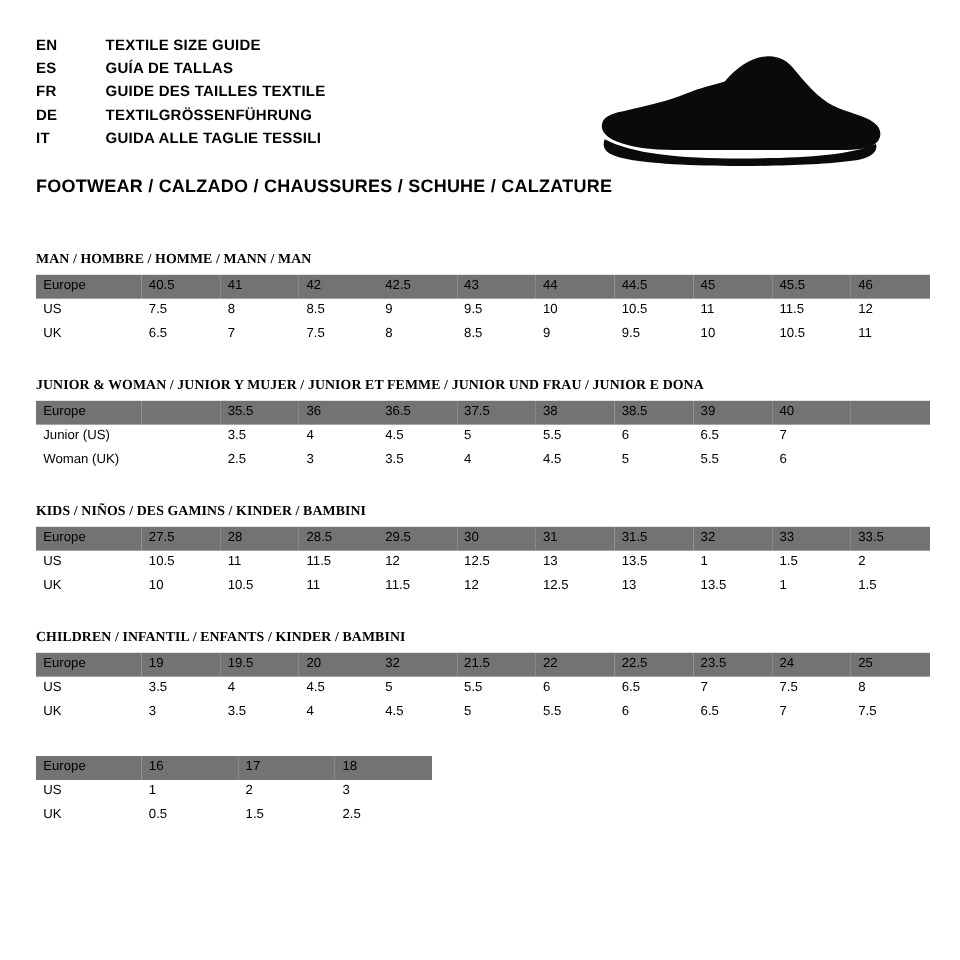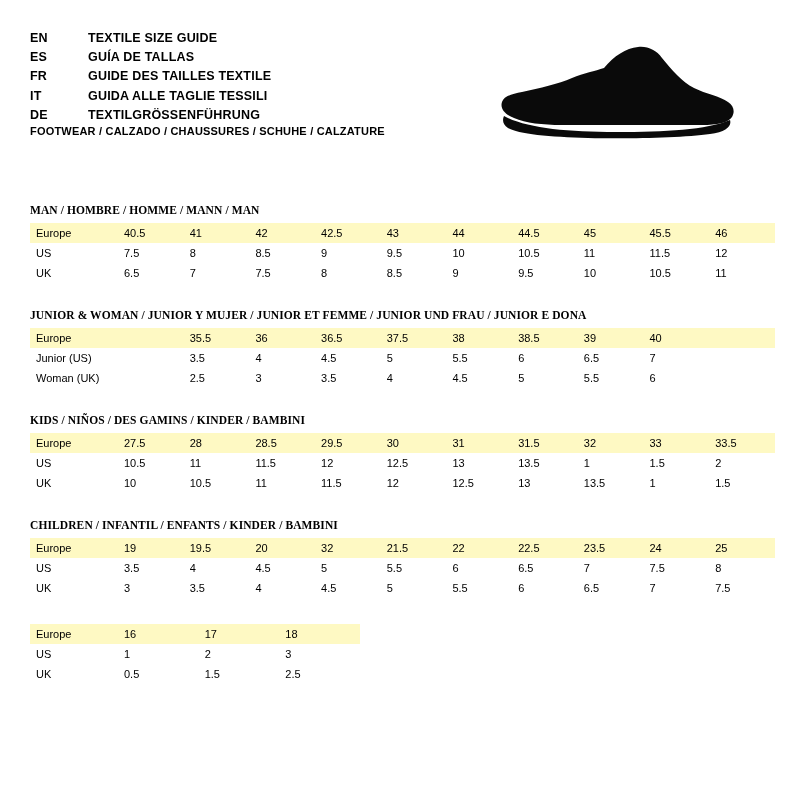--- a/index.html
+++ b/index.html
@@ -46,23 +46,24 @@
   .shoe-wrap {
     position: absolute;
     top: 18px;
     right: 34px;
     width: 240px;
     height: 95px;
   }
   .shoe-wrap svg { display: block; }
 
   .footwear-line {
-    font-size: 11px;
+    font-size: 15px;
     font-weight: bold;
     letter-spacing: 0.2px;
+    margin-top: 22px;
   }
 
   
   .section {
     margin-top: 26px;
   }
   .section.first { margin-top: 46px; }
   .section-title {
     font-size: 11.5px;
     font-weight: bold;
@@ -78,21 +79,21 @@
   table.size.full { width: 745px; }
   table.size.babies { width: 330px; }
   table.size td {
     height: 20px;
     padding: 0 4px 0 6px;
     vertical-align: middle;
     white-space: nowrap;
     line-height: 1;
   }
   table.size tr.shade td {
-    background: #fef9c3;
+    background: #737373;
   }
   table.size tr.white td {
     background: #ffffff;
   }
   table.size td.rowlabel {
     text-align: left;
     padding-left: 6px;
   }
   table.size td.val {
     text-align: left;
@@ -115,26 +116,26 @@
         </tr>
         <tr>
           <td class="lang-code">ES</td>
           <td>GUÍA DE TALLAS</td>
         </tr>
         <tr>
           <td class="lang-code">FR</td>
           <td>GUIDE DES TAILLES TEXTILE</td>
         </tr>
         <tr>
+          <td class="lang-code">DE</td>
+          <td>TEXTILGRÖSSENFÜHRUNG</td>
+        </tr>
+        <tr>
           <td class="lang-code">IT</td>
           <td>GUIDA ALLE TAGLIE TESSILI</td>
-        </tr>
-        <tr>
-          <td class="lang-code">DE</td>
-          <td>TEXTILGRÖSSENFÜHRUNG</td>
         </tr>
       </tbody>
     </table>
 
     <div class="shoe-wrap">
       <svg viewBox="0 0 240 95" width="240" height="95" aria-hidden="true">
         <path fill="#0a0a0a" d="M108 22 C118 10 130 2 142 1 C152 0 160 4 166 12 C176 24 186 36 198 42
           C210 48 224 50 232 56 C238 60 239 66 236 71 C232 77 221 79 206 79
           L66 79 C46 79 30 77 18 72 C8 68 4 62 6 56 C8 50 16 48 26 46
           C44 42 62 38 76 32 C88 27 99 25 108 22 Z"></path>

